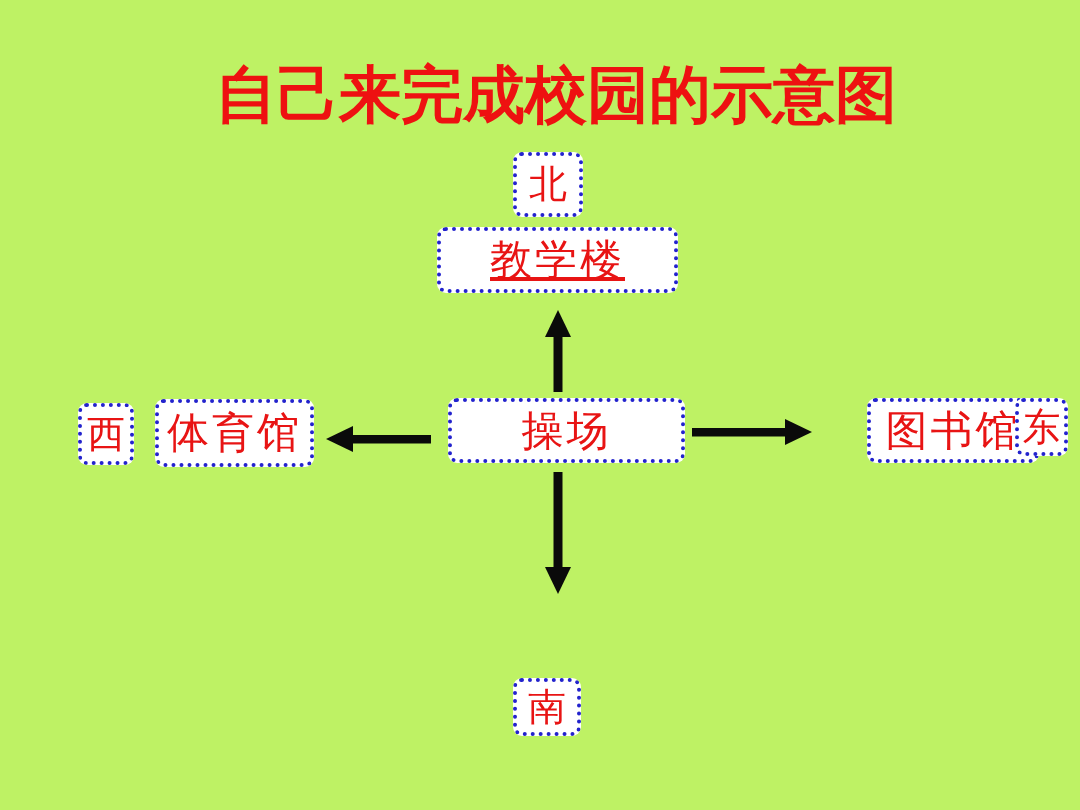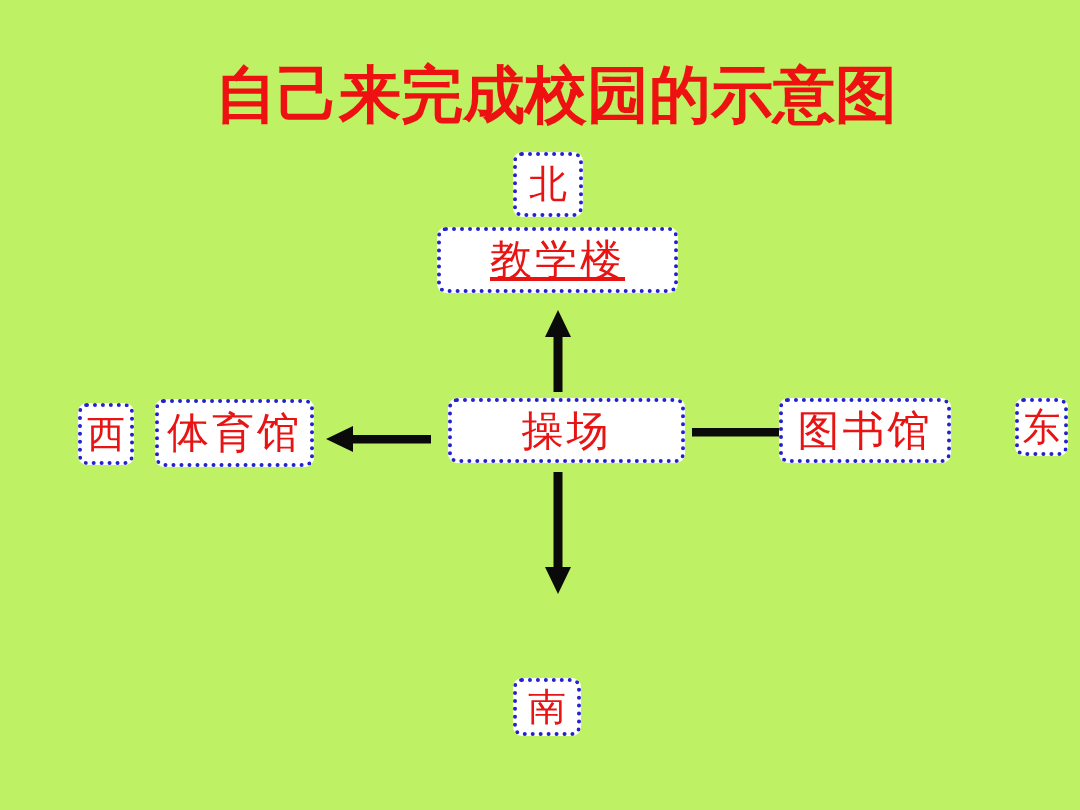--- a/index.html
+++ b/index.html
@@ -91,21 +91,21 @@
 
   <div class="node building" style="left:448px; top:398px; width:237px; height:65px;align-items:center;">
     <span>操场</span>
   </div>
 
   <svg class="arrow" style="left:692px; top:417px;" width="120" height="30" viewBox="0 0 120 30">
     <rect x="0" y="11" width="95" height="8.5"></rect>
     <polygon points="120,15 93,2 93,28"></polygon>
   </svg>
 
-  <div class="node building" style="left:779px; top:398px; width:172px; height:65px;text-align:center;">
+  <div class="node building" style="left:867px; top:398px; width:172px; height:65px;text-align:center;">
     <span>图书馆</span>
   </div>
 
   <div class="node direction" style="left:1015px; top:398px; width:53px; height:58px;">
     <span>东</span>
   </div>
 
   <svg class="arrow" style="left:540px; top:472px;" width="36" height="122" viewBox="0 0 36 122">
     <rect x="13.5" y="0" width="9" height="97"></rect>
     <polygon points="18,122 5,95 31,95"></polygon>

